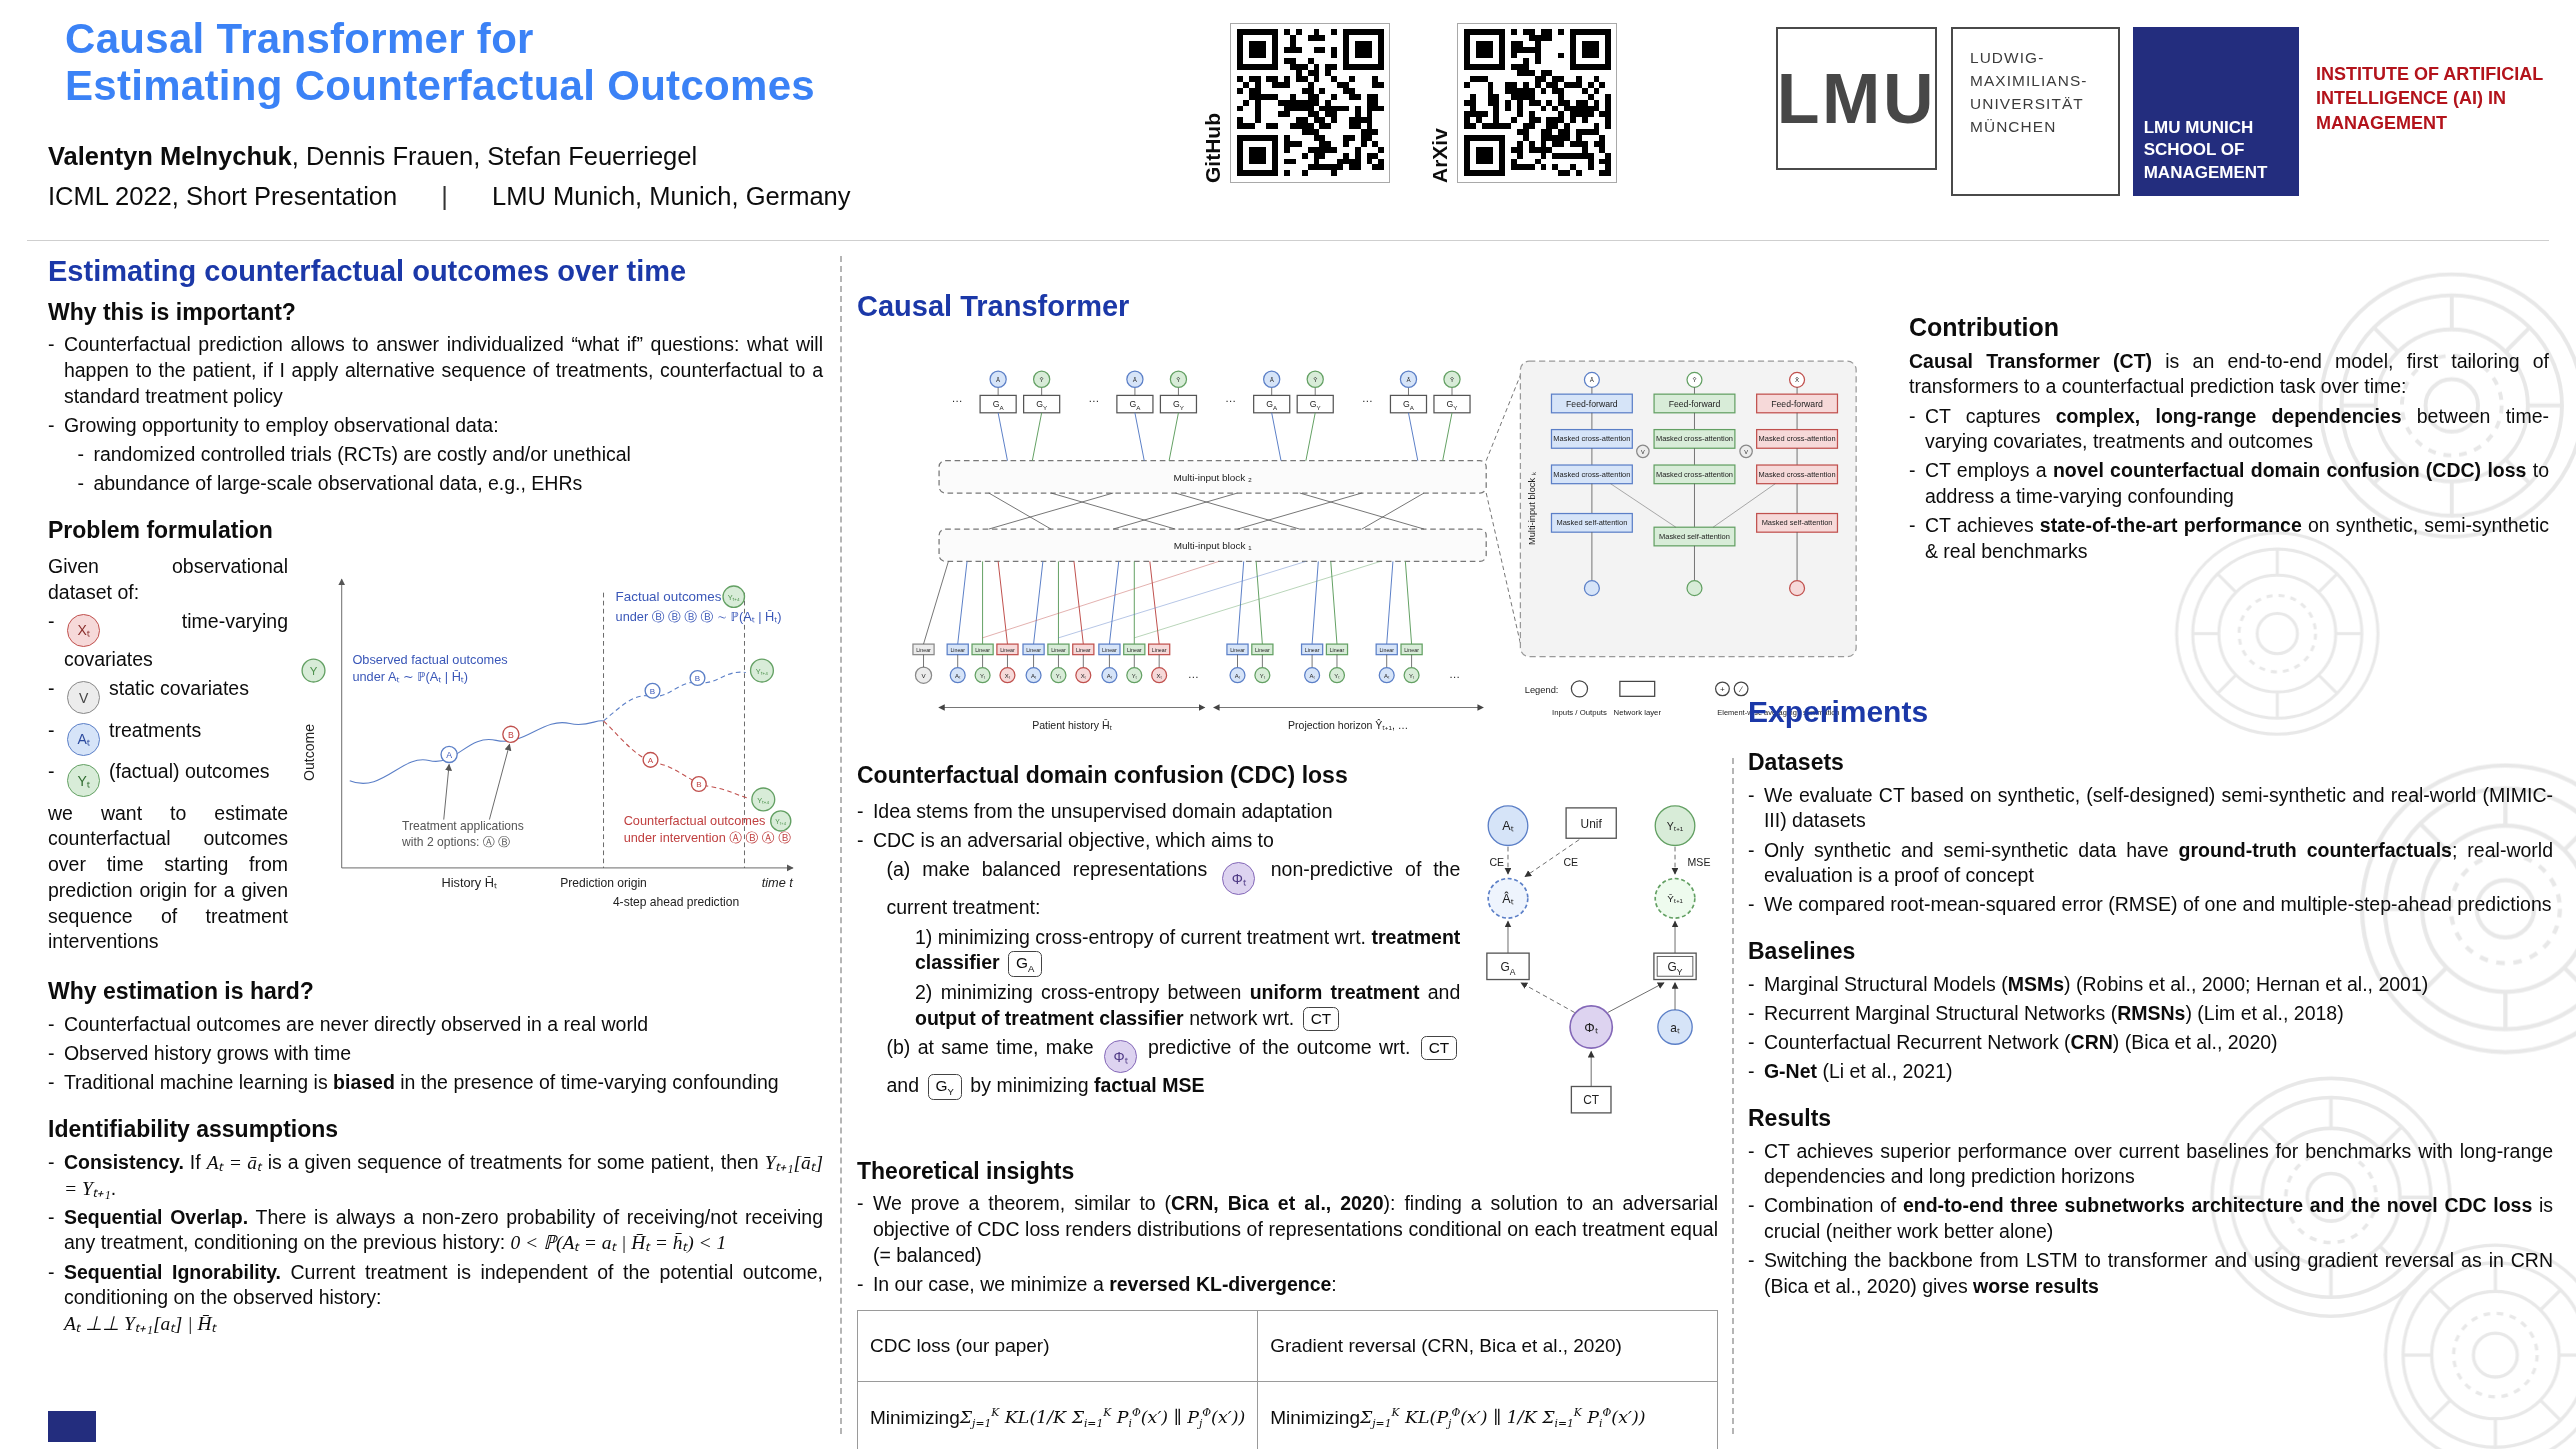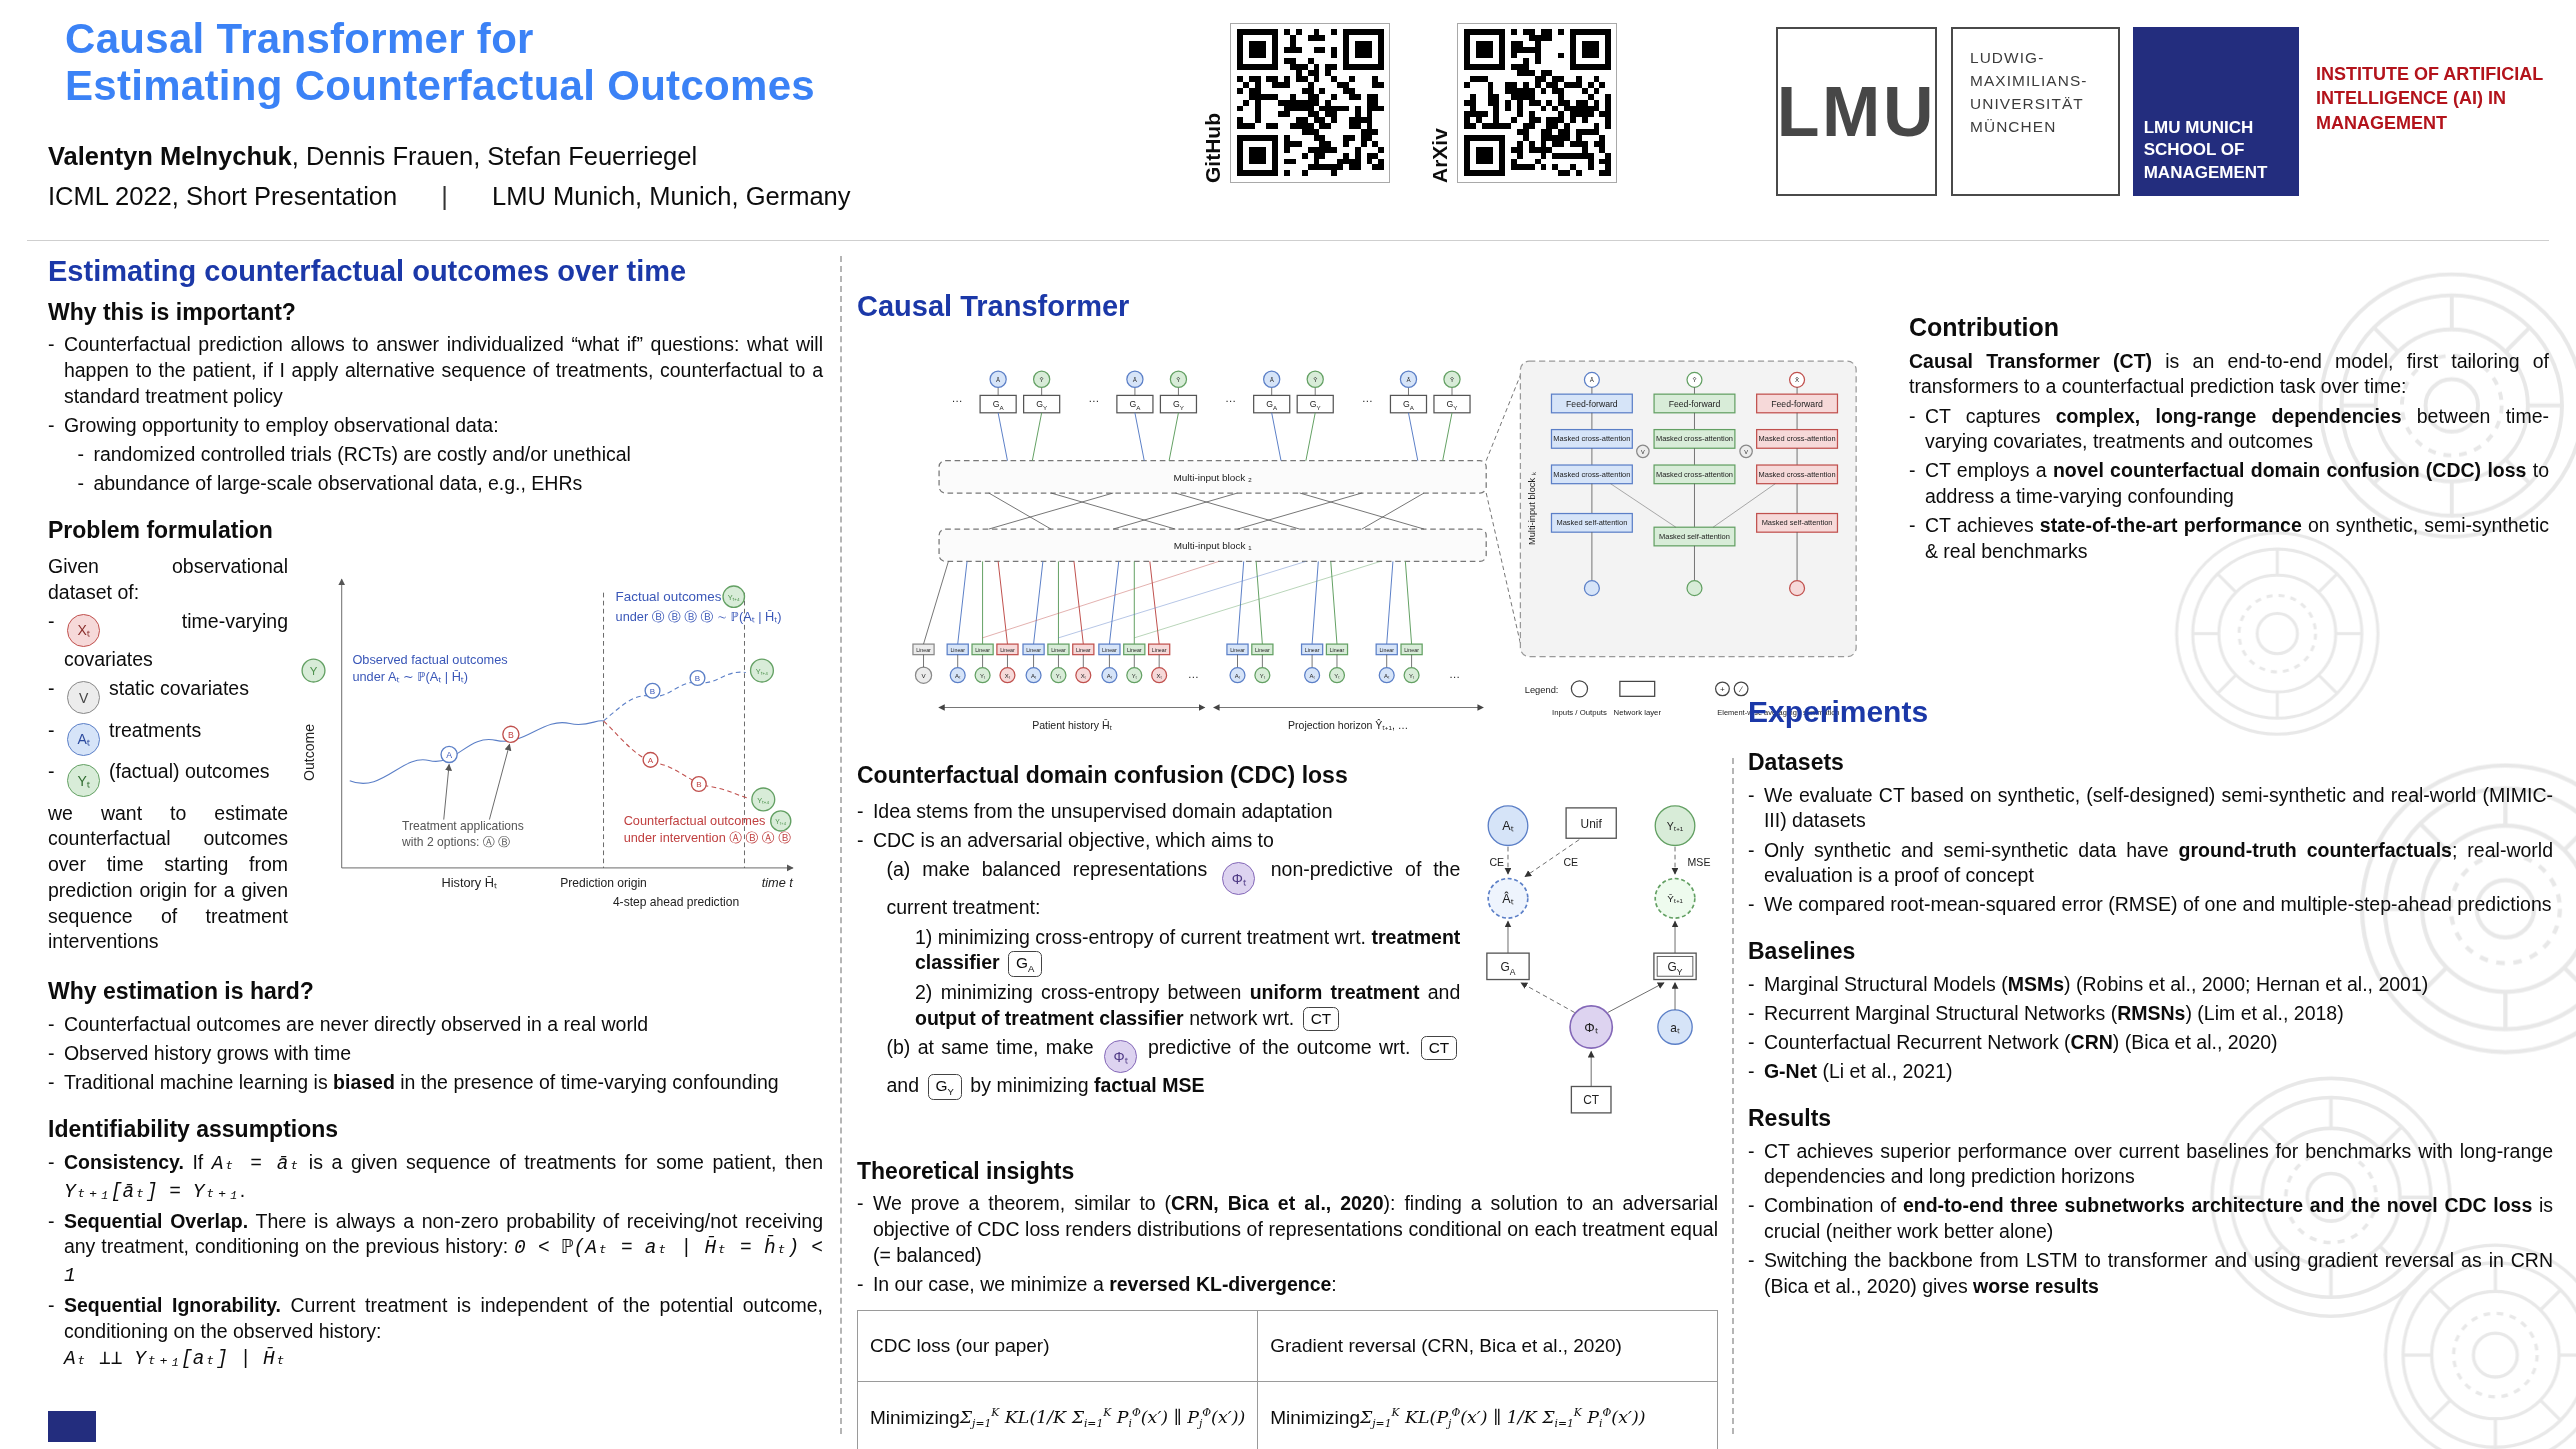--- a/index.html
+++ b/index.html
@@ -1,19 +1,19 @@
 <!DOCTYPE html>
 <html style="font-size:10.7px"><head>
 <meta charset="utf-8">
 <style>
   html,body{margin:0;padding:0}
   body{width:2576px;height:1449px;position:relative;background:#ffffff;
        font-family:"Liberation Sans",sans-serif;color:#0c0c0c;overflow:hidden}
   .b{font-weight:bold}
-  .math{font-family:Liberation Mono, monospace;font-style:italic}
+  .math{font-family:Liberation Serif, serif;font-style:italic}
   sub,sup{font-size:.62em}
 
   
   .layer{position:absolute;z-index:1}
   #watermark{position:absolute;right:0;top:241px;width:470px;height:1208px;z-index:0}
 
   
   #title{left:65px;top:14.8px;width:1006px;font-size:42px;font-weight:bold;
          color:#3b82f6;line-height:1.13;letter-spacing:0.3px}
   #authors{left:48px;top:142px;font-size:25.5px}
@@ -23,21 +23,21 @@
 
   .qr-wrap{display:flex;align-items:flex-start}
   .qr-label{writing-mode:vertical-rl;transform:rotate(180deg);font-weight:bold;
             font-size:21px;margin-right:5.4px;height:160px;display:flex;align-items:flex-start}
   .qr-box{width:160px;height:160px;background:#fff;border:1.3px solid #a9a9a9;padding:5.4px;box-sizing:border-box}
   .qr-svg{width:100%;height:100%;shape-rendering:crispEdges}
   #qr-github{left:1201px;top:23px}
   #qr-arxiv{left:1428px;top:23px}
 
   .logo-box{box-sizing:border-box;border:2px solid #4a4a4a;background:#fff}
-  #lmu-logo{left:1776px;top:27px;width:161px;height:169px;display:flex;align-items:center;justify-content:center;
+  #lmu-logo{left:1776px;top:27px;width:161px;height:143px;display:flex;align-items:center;justify-content:center;
             font-size:70px;font-weight:bold;color:#474747;letter-spacing:2.7px}
   #uni-logo{left:1951px;top:27px;width:169px;height:169px;font-size:15.4px;color:#3c3c3c;
             letter-spacing:1.1px;line-height:1.5;padding:17px;font-weight:500}
   #school-logo{left:2133px;top:27px;width:166px;height:169px;background:#232d7e;border:none;
                color:#fff;font-weight:bold;font-size:17px;line-height:1.35;
                display:flex;align-items:flex-end;padding:10.7px;box-sizing:border-box}
   #institute{left:2316px;top:62px;width:247px;color:#b3131b;font-weight:bold;font-size:18px;line-height:1.35}
 
   
   .vdiv{width:0;border-left:2px dashed #b5b5b5}

